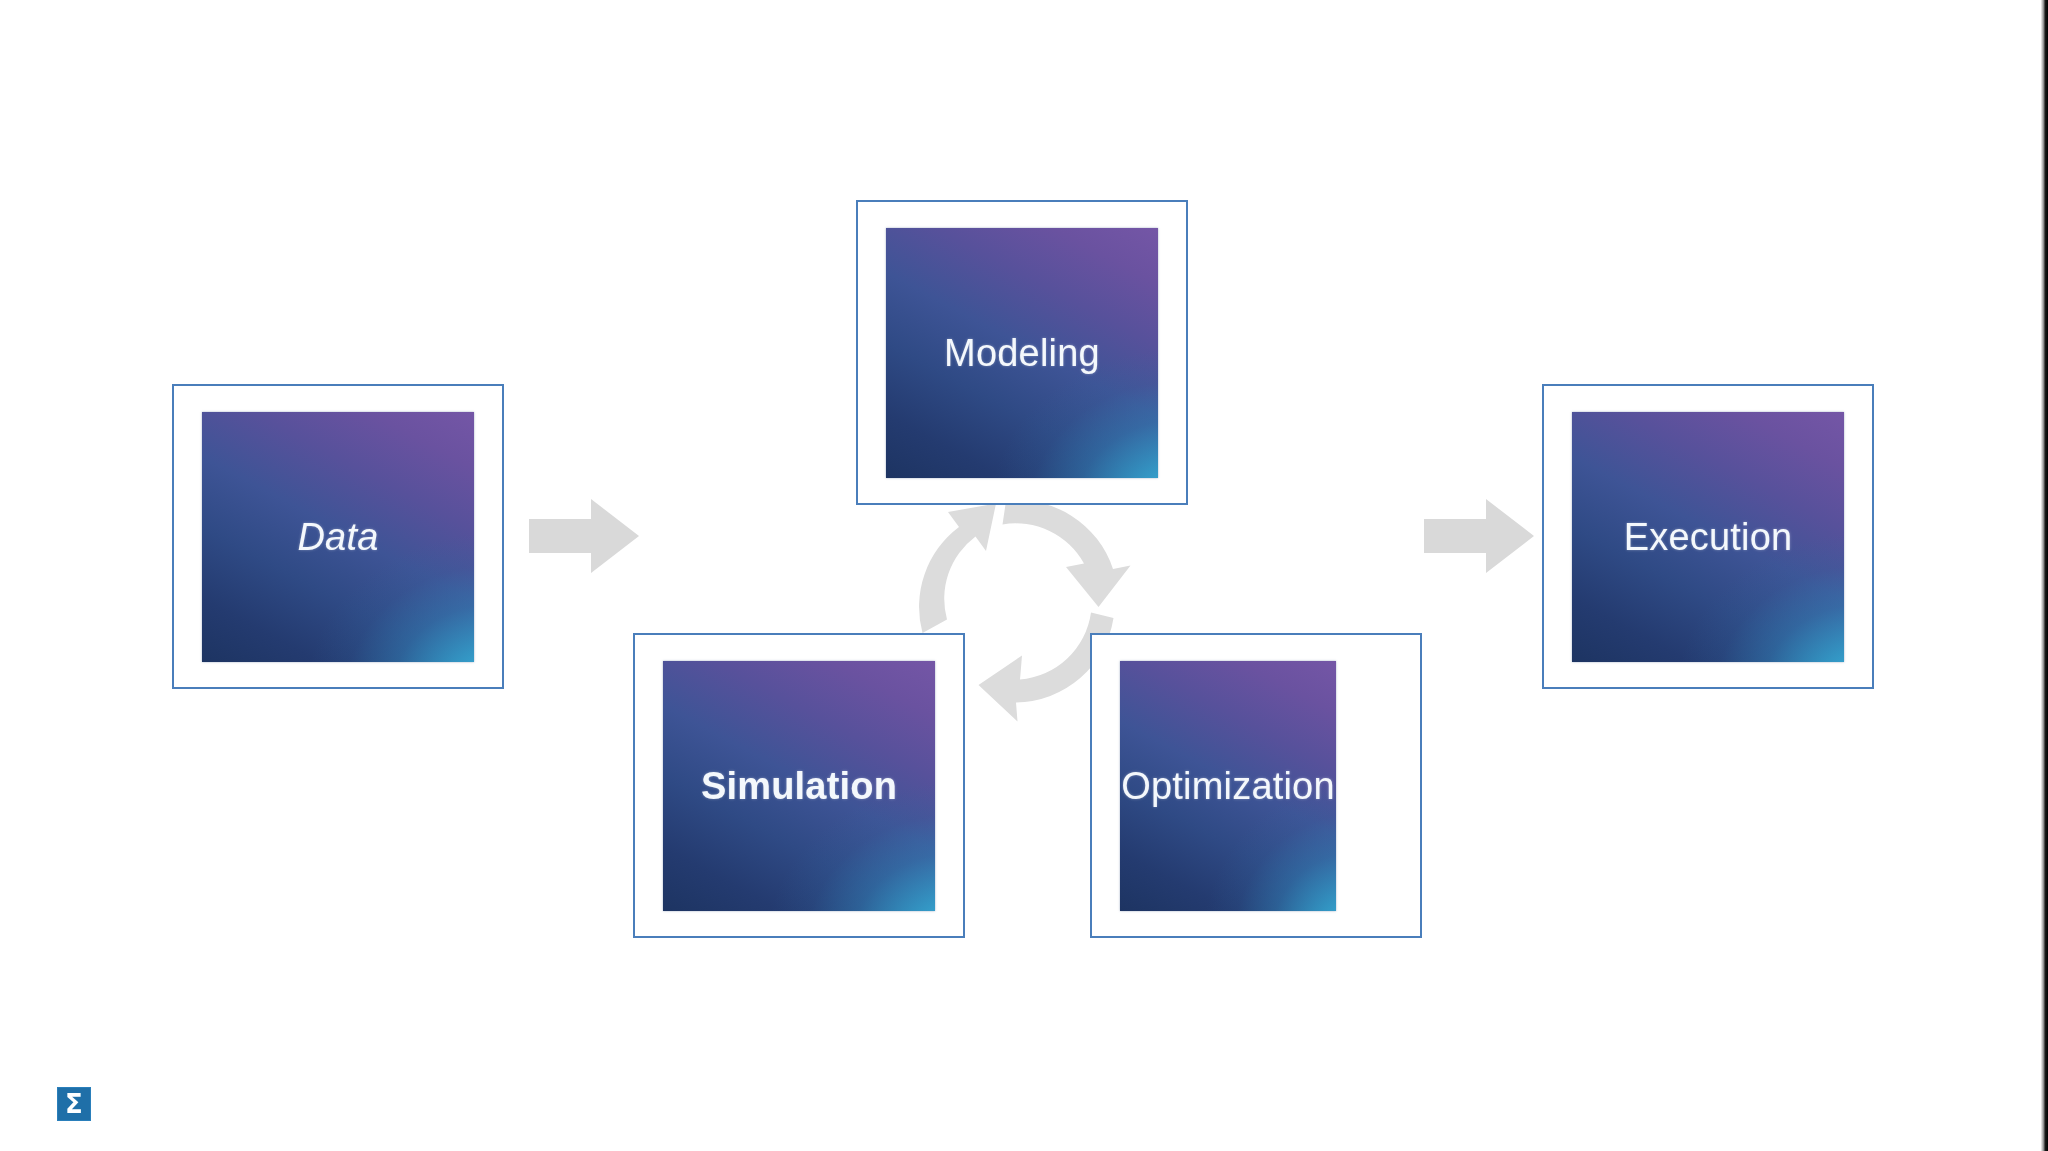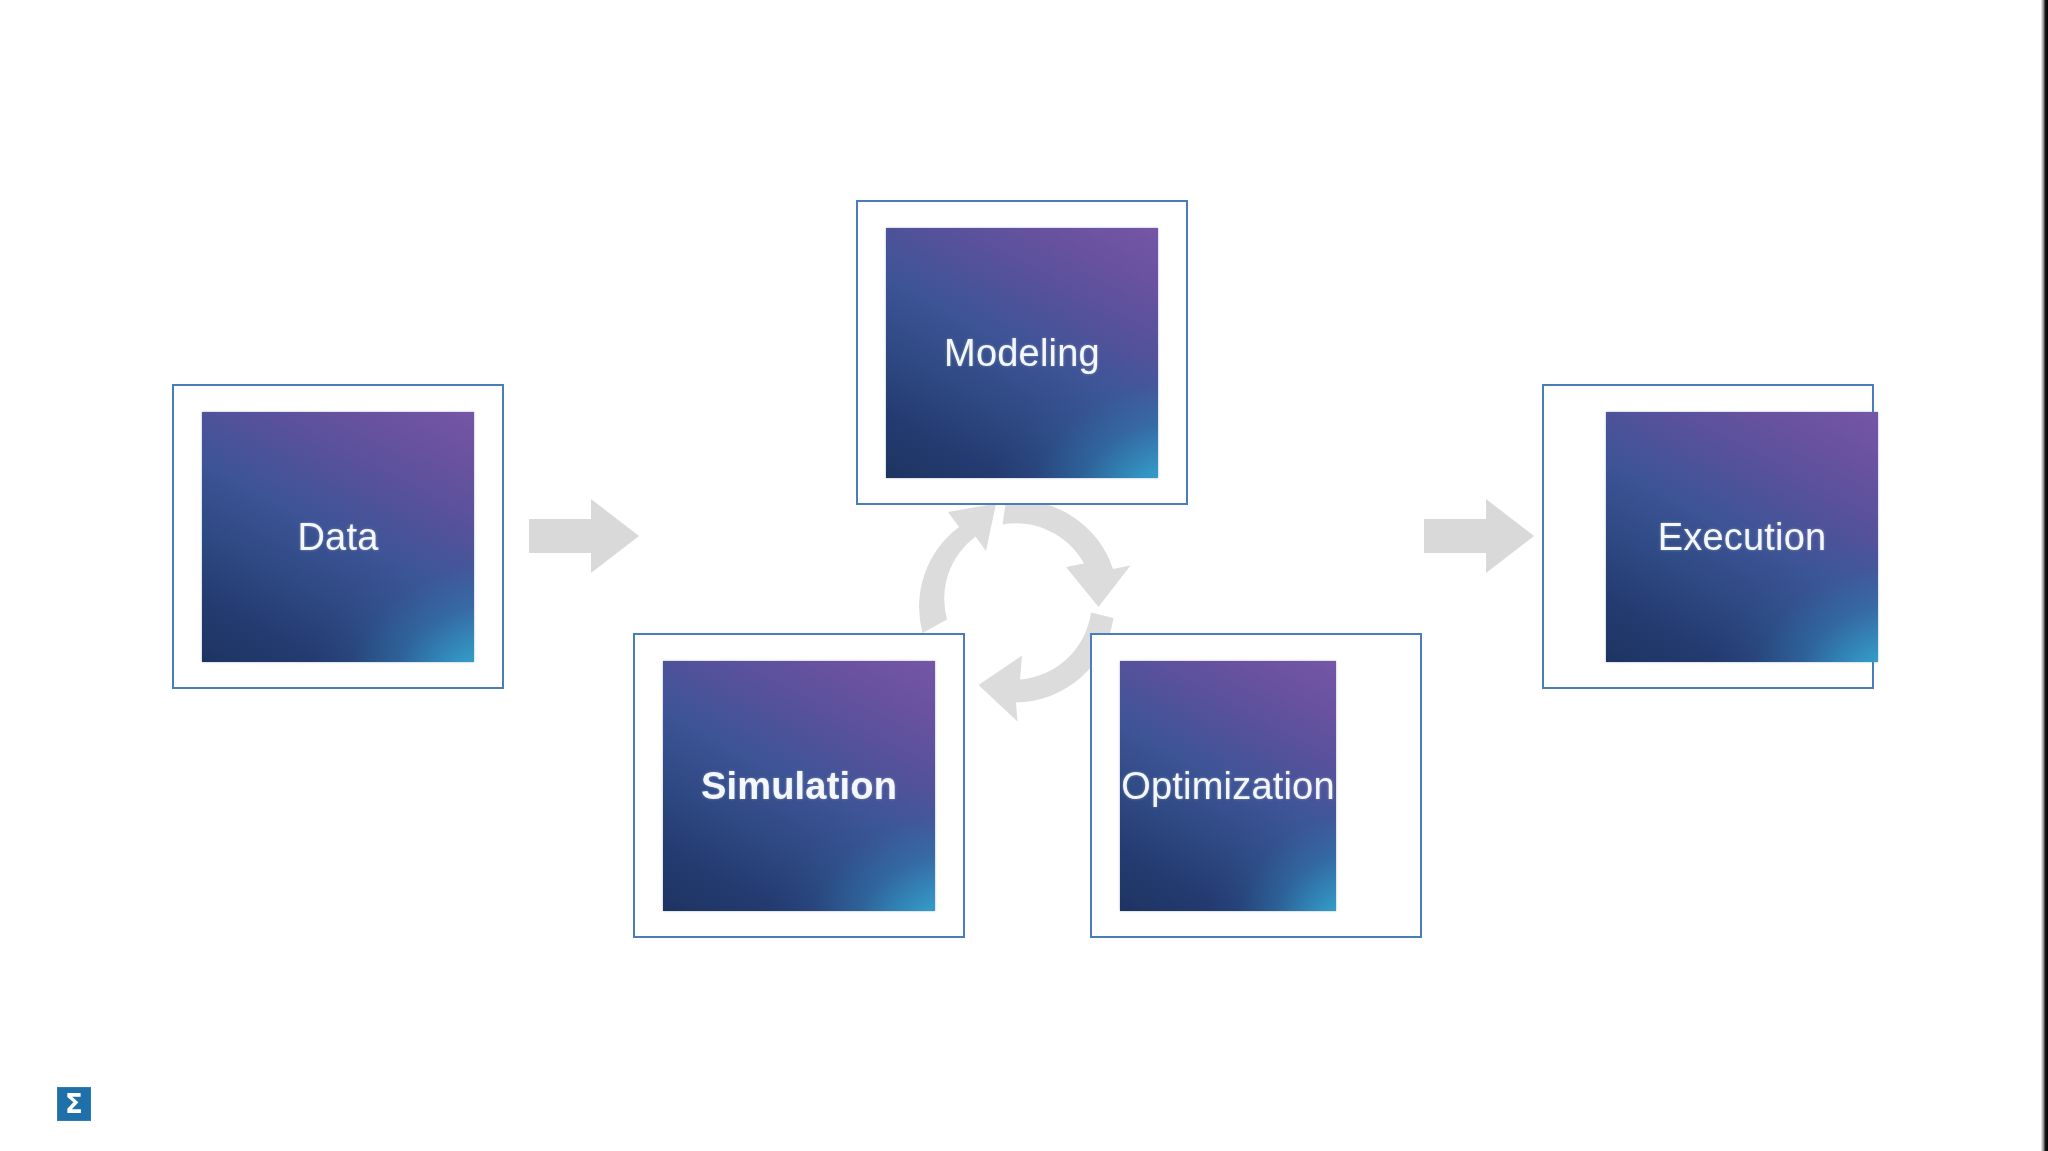--- a/index.html
+++ b/index.html
@@ -49,37 +49,37 @@
     text-align: center;
     color: #f4f8fc;
     font-weight: 400;
     letter-spacing: 0.2px;
     text-shadow: 0 0 3px rgba(255,255,255,0.35);
     white-space: nowrap;
   }
 
   
   #card-data        { left: 172px; top: 384px;  width: 332px;  height: 305px; }
-  #card-data .card-inner   { left: 28px; top: 26px; width: 272px; height: 250px; }
+  #card-data .card-inner   { left: 28px; top: 26px; width: 272px; height: 250px; font-style: italic; }
   #card-data .card-label   { font-size: 38px; }
 
   #card-modeling    { left: 856px; top: 200px;  width: 332px;  height: 305px; }
   #card-modeling .card-inner { left: 28px; top: 26px; width: 272px; height: 250px; }
   #card-modeling .card-label { font-size: 38px; }
 
   #card-simulation  { left: 633px; top: 633px;  width: 332px;  height: 305px; }
   #card-simulation .card-inner { left: 28px; top: 26px; width: 272px; height: 250px; }
   #card-simulation .card-label { font-size: 38px; font-weight: bold; }
 
   #card-optimization{ left: 1090px; top: 633px; width: 332px;  height: 305px; }
   #card-optimization .card-inner { left: 28px; top: 26px; width: 216px; height: 250px; }
   #card-optimization .card-label { font-size: 38px; }
 
   #card-execution   { left: 1542px; top: 384px; width: 332px;  height: 305px; }
-  #card-execution .card-inner { left: 28px; top: 26px; width: 272px; height: 250px; margin-left: 34px; }
+  #card-execution .card-inner { left: 28px; top: 26px; width: 272px; height: 250px; }
   #card-execution .card-label { font-size: 38px; }
 
   
   .block-arrow {
     position: absolute;
     width: 110px;
     height: 78px;
   }
   #arrow-data-to-cycle { left: 529px; top: 497px; }
   #arrow-cycle-to-exec { left: 1424px; top: 497px; }

